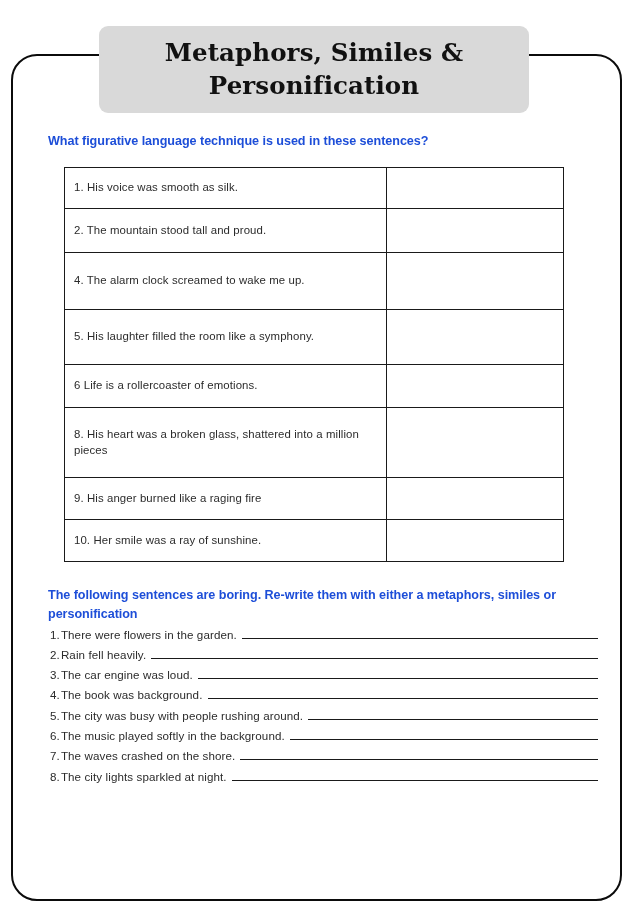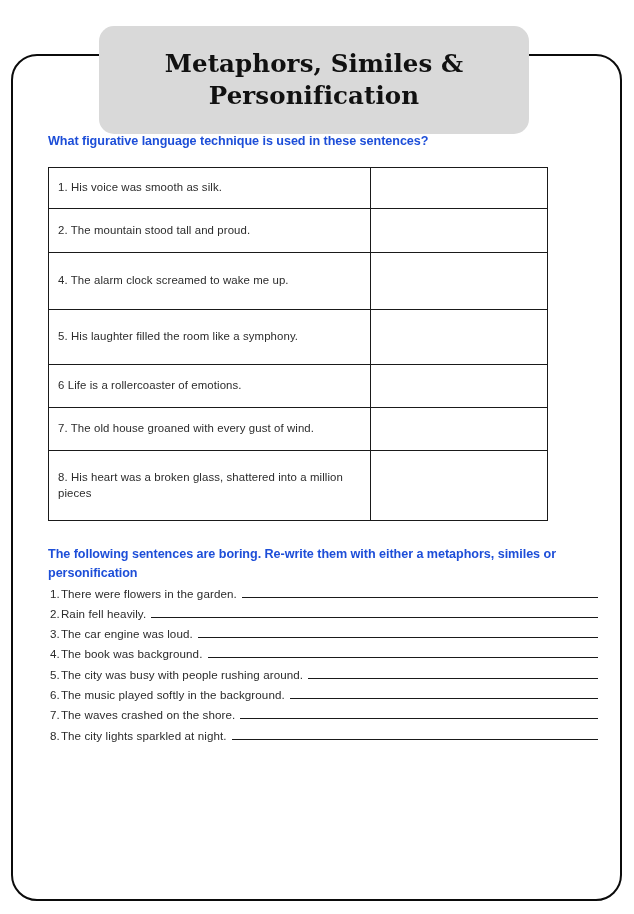--- a/index.html
+++ b/index.html
@@ -28,23 +28,23 @@
     border-radius: 26px;
     background: transparent;
   }
 
   
   #title-plaque {
     position: absolute;
     left: 99px;
     top: 26px;
     width: 430px;
-    height: 108px;
+    height: 87px;
     background: #d9d9d9;
-    border-radius: 15px;
+    border-radius: 9px;
     display: flex;
     align-items: center;
     justify-content: center;
     text-align: center;
   }
   #title-plaque .title-text {
     font-family: "DejaVu Serif", "Liberation Serif", serif;
     font-weight: bold;
     font-size: 24.5px;
     line-height: 1.32;
@@ -69,20 +69,21 @@
     color: #1d4ed8;
     letter-spacing: -0.05px;
   }
 
   
   #answer-table {
     margin-top: 15px;
     width: 499px;
     border-collapse: collapse;
     table-layout: fixed;
+    margin-left: 16px;
   }
   #answer-table td {
     border: 1.6px solid #1a1a1a;
     vertical-align: middle;
     padding: 6px 9px;
   }
   #answer-table td.sentence-cell {
     width: 322px;
     font-size: 11.4px;
     line-height: 1.42;
@@ -168,28 +169,32 @@
         <td class="answer-cell"></td>
       </tr>
       <tr class="r-h5">
         <td class="sentence-cell">5. His laughter filled the room like a symphony.</td>
         <td class="answer-cell"></td>
       </tr>
       <tr class="r-h6">
         <td class="sentence-cell">6 Life is a rollercoaster of emotions.</td>
         <td class="answer-cell"></td>
       </tr>
-      <tr class="r-h7">
-        <td class="sentence-cell">7. The old house groaned with every gust of wind.</td>
-        <td class="answer-cell"></td>
-      </tr>
       <tr class="r-h8">
         <td class="sentence-cell">8. His heart was a broken glass, shattered into a million pieces</td>
         <td class="answer-cell"></td>
       </tr>
+      <tr class="r-h9">
+        <td class="sentence-cell">9. His anger burned like a raging fire</td>
+        <td class="answer-cell"></td>
+      </tr>
+      <tr class="r-h10">
+        <td class="sentence-cell">10. Her smile was a ray of sunshine.</td>
+        <td class="answer-cell"></td>
+      </tr>
     </tbody>
   </table>
 
   <div id="rewrite-heading" class="section-heading">The following sentences are boring. Re-write them with either a metaphors, similes or personification</div>
 
   <ul id="rewrite-list">
     <li>
       <span class="item-num">1.</span>
       <span class="item-text">There were flowers in the garden.</span>
       <span class="write-line"></span>

